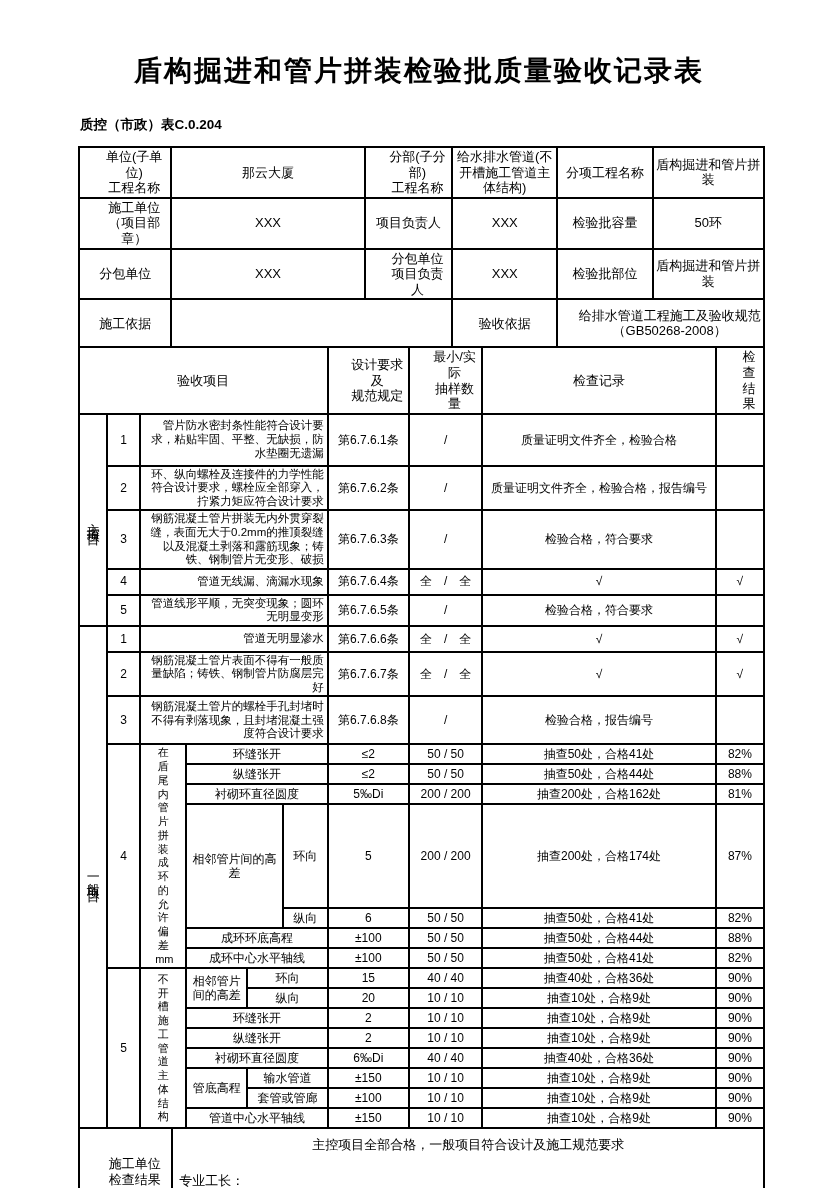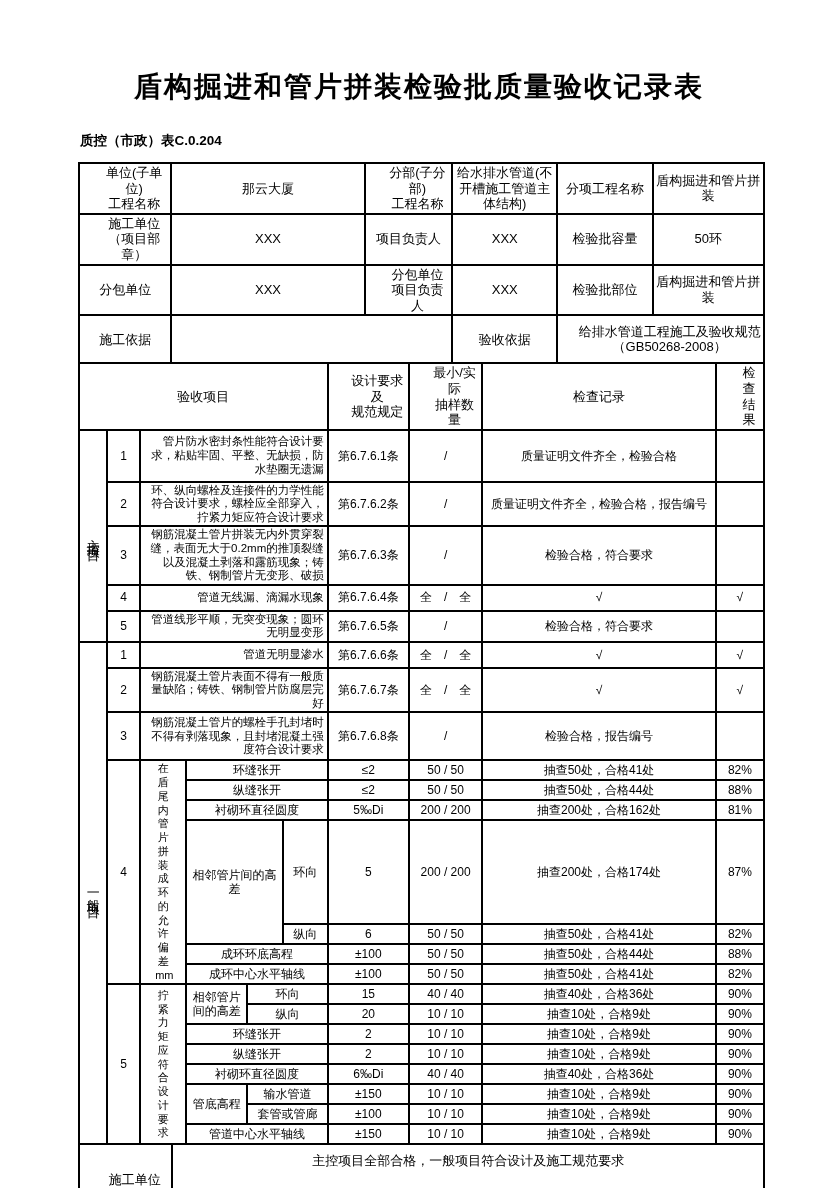--- a/index.html
+++ b/index.html
@@ -1,18 +1,18 @@
 <!DOCTYPE html>
 <html><head>
 <meta charset="utf-8">
 <style>
   html,body{margin:0;padding:0;background:#fff;}
   body{width:838px;height:1188px;color:#000;font-family:"Liberation Sans","DejaVu Sans",sans-serif;}
   .sheet{position:relative;width:838px;height:1188px;background:#fff;overflow:hidden;}
-  .title{padding-top:68px;text-align:center;font-size:28px;font-weight:bold;letter-spacing:2px;}
+  .title{padding-top:52px;text-align:center;font-size:28px;font-weight:bold;letter-spacing:2px;}
   .form-code{margin:26px 0 12px 80px;font-size:13.5px;font-weight:bold;}
   table{border-collapse:collapse;table-layout:fixed;margin-left:78px;width:687px;}
   table+table{margin-top:-2px;}
   td{border:2px solid #000;padding:1px 2px;font-size:12px;text-align:center;vertical-align:middle;overflow:hidden;line-height:1.2;}
   .pre{white-space:pre-line;padding-left:20px;}
   .lbl{font-size:13px;}
   .val{font-size:13px;}
   .head td{font-size:13px;}
   .vert{writing-mode:vertical-lr;text-orientation:upright;letter-spacing:4px;font-size:13px;padding:2px 0;}
   .num{font-size:12px;}
@@ -224,21 +224,21 @@
     <tr style="height:20px">
       <td class="item" colspan="3">成环中心水平轴线</td>
       <td>±100</td>
       <td>50 / 50</td>
       <td>抽查50处，合格41处</td>
       <td>82%</td>
     </tr>
 
     <tr style="height:20px">
       <td class="num" rowspan="8">5</td>
-      <td class="glabel" rowspan="8">拧紧力矩应符合设计要求</td>
+      <td class="glabel" rowspan="8">不开槽施工管道主体结构</td>
       <td class="item" rowspan="2">相邻管片间的高差</td>
       <td class="item" colspan="2">环向</td>
       <td>15</td>
       <td>40 / 40</td>
       <td>抽查40处，合格36处</td>
       <td>90%</td>
     </tr>
     <tr style="height:20px">
       <td class="item" colspan="2">纵向</td>
       <td>20</td>

